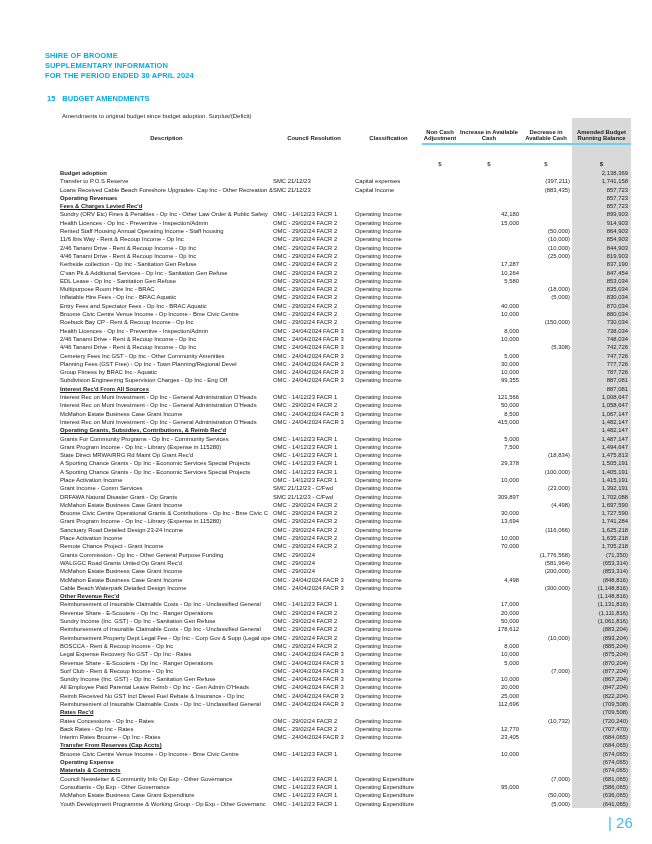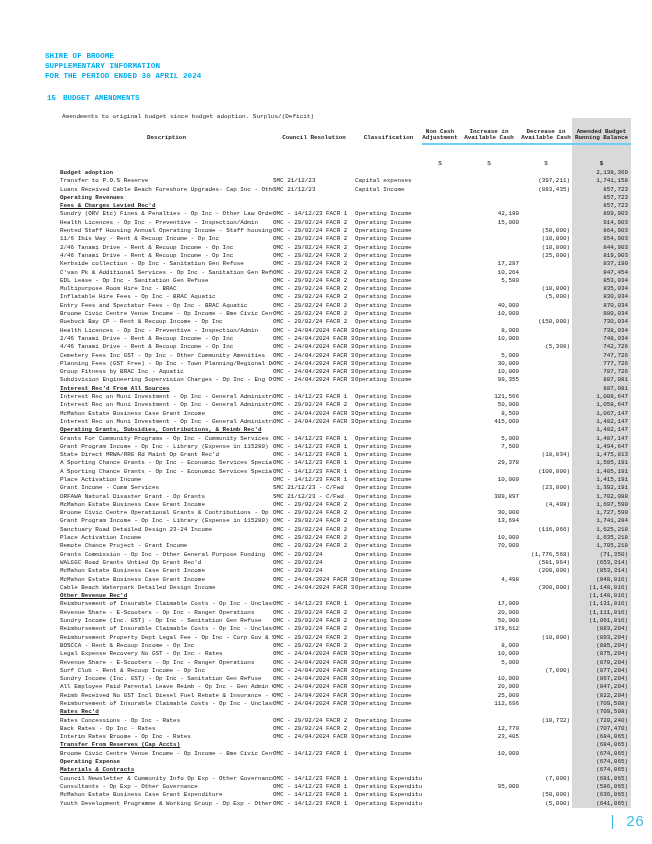--- a/index.html
+++ b/index.html
@@ -1,18 +1,18 @@
 <!DOCTYPE html>
 <html><head>
 <meta charset="utf-8">
 <style>
   html,body { margin:0; padding:0; background:#fff; }
   .page {
     position:relative; width:652px; height:844px; background:#ffffff;
-    font-family:Liberation Mono, monospace; overflow:hidden;
+    font-family:Liberation Sans, sans-serif; overflow:hidden;
   }
   .doc-header {
     position:absolute; left:45px; top:51px;
     color:#00AEEF; font-weight:bold; font-size:7.5px; line-height:10px;
     letter-spacing:0.1px; white-space:nowrap;
   }
   .section-line {
     position:absolute; left:47px; top:94px;
     color:#00AEEF; font-weight:bold; font-size:7.5px; white-space:nowrap;
   }

